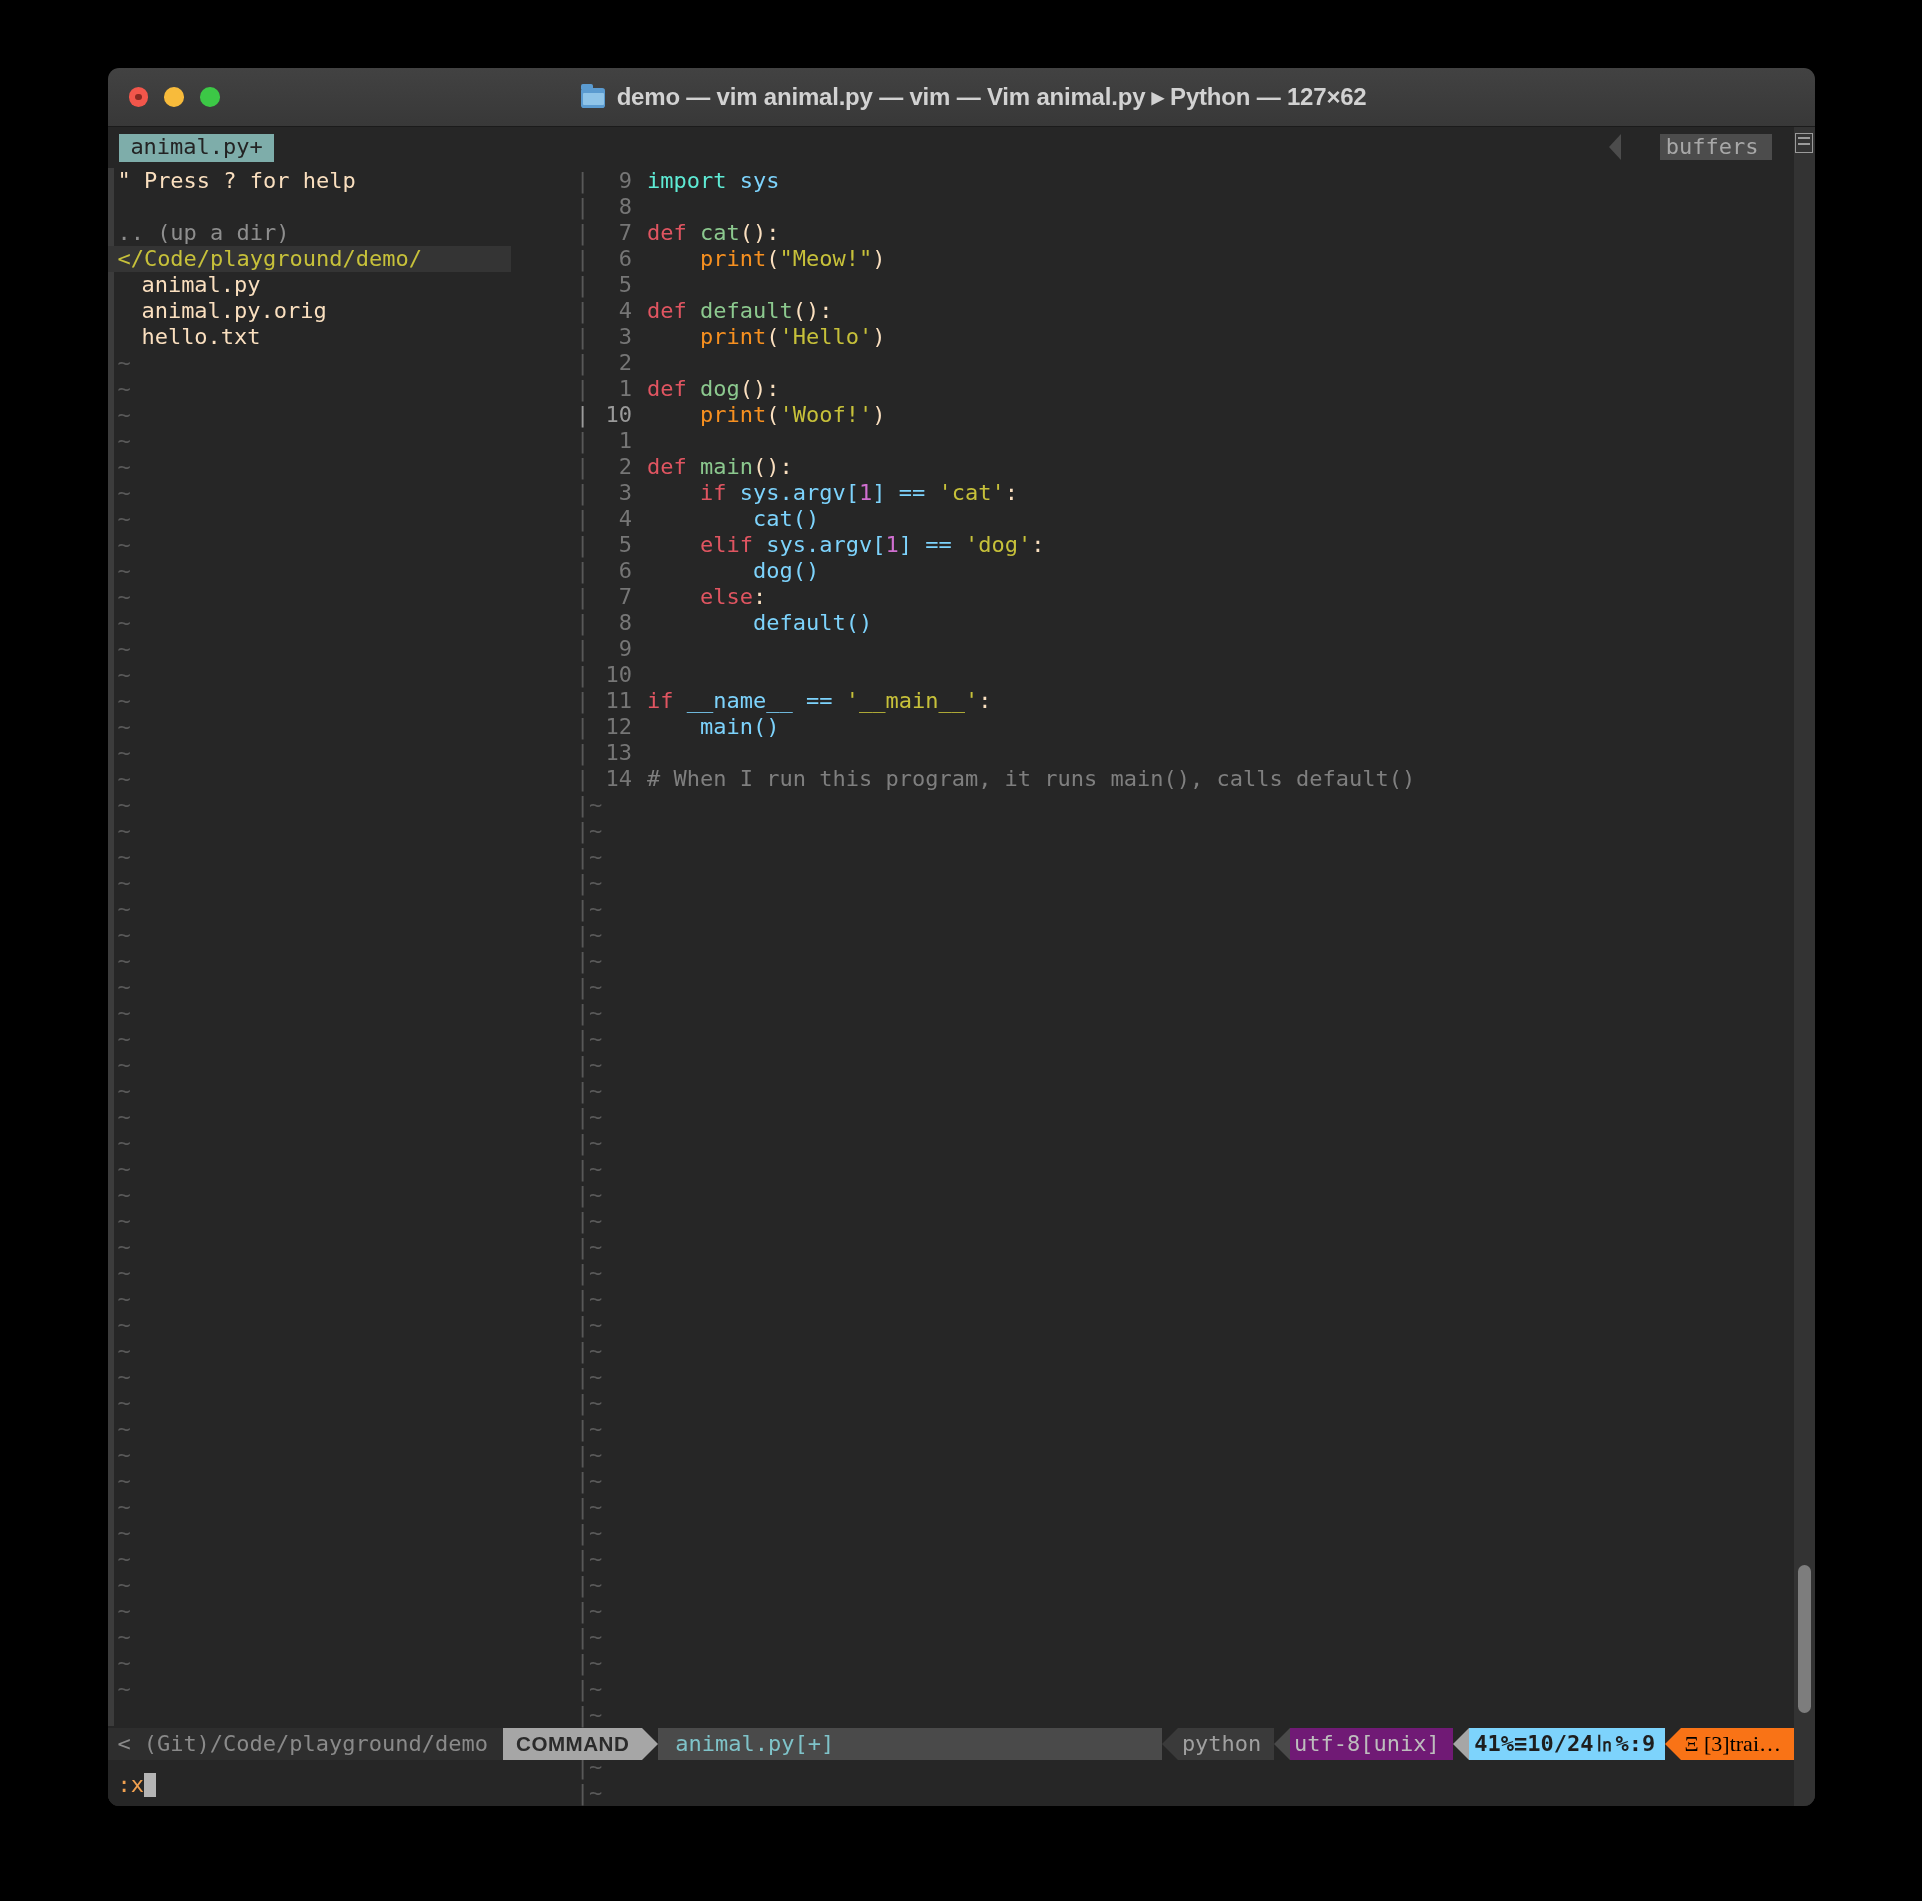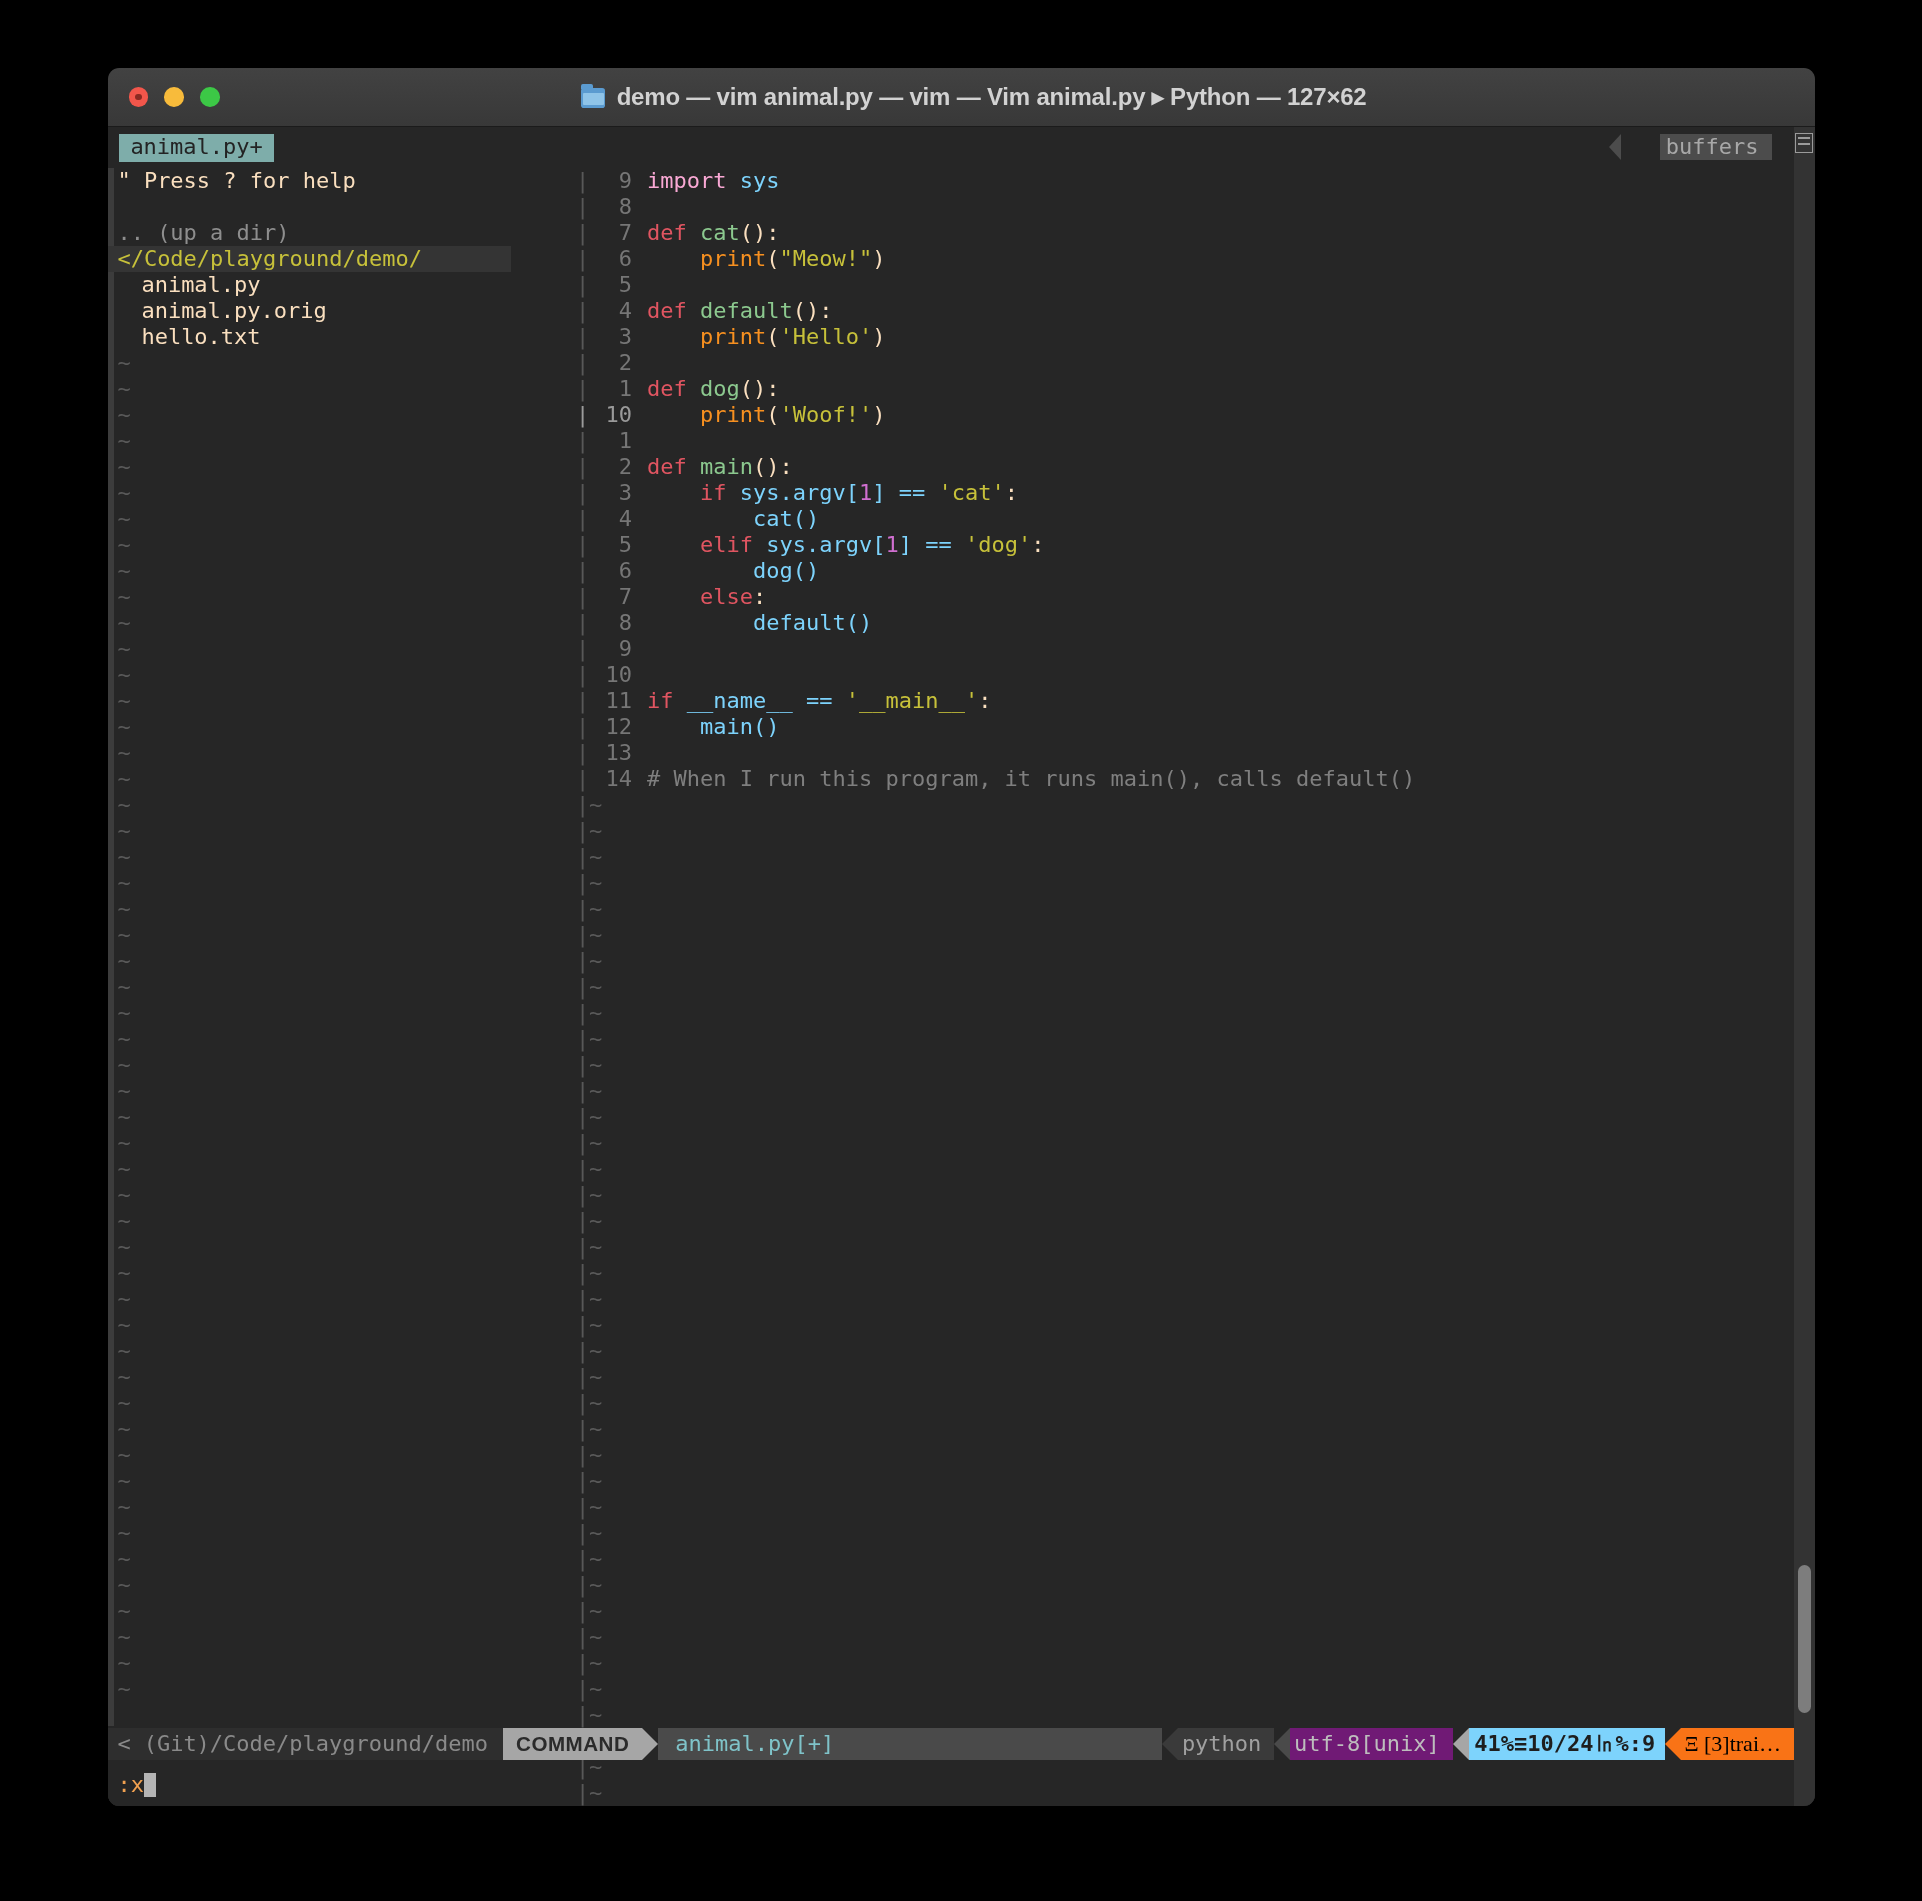--- a/index.html
+++ b/index.html
@@ -184,21 +184,21 @@
   .lnum.cur { color: #9a9a9a; }
   .vsep.cur { color: #9b9b9b; }
   .empty-tilde { color: #5a5a5a; }
 
   
   .kw      { color: #e05561; }
   .fn      { color: #8cc98f; }
   .bi      { color: #f79020; }
   .str     { color: #c7c13a; }
   .num     { color: #d06fd0; }
-  .imp     { color: #f9a8d4; }
+  .imp     { color: #5eead4; }
   .id      { color: #7dd3fc; }
   .com     { color: #7f7f7f; }
   .punct   { color: #fadfbf; }
 
   
   #statusline {
     position: absolute;
     left: 0; bottom: 47px;
     width: 1686px;
     height: 32px;

